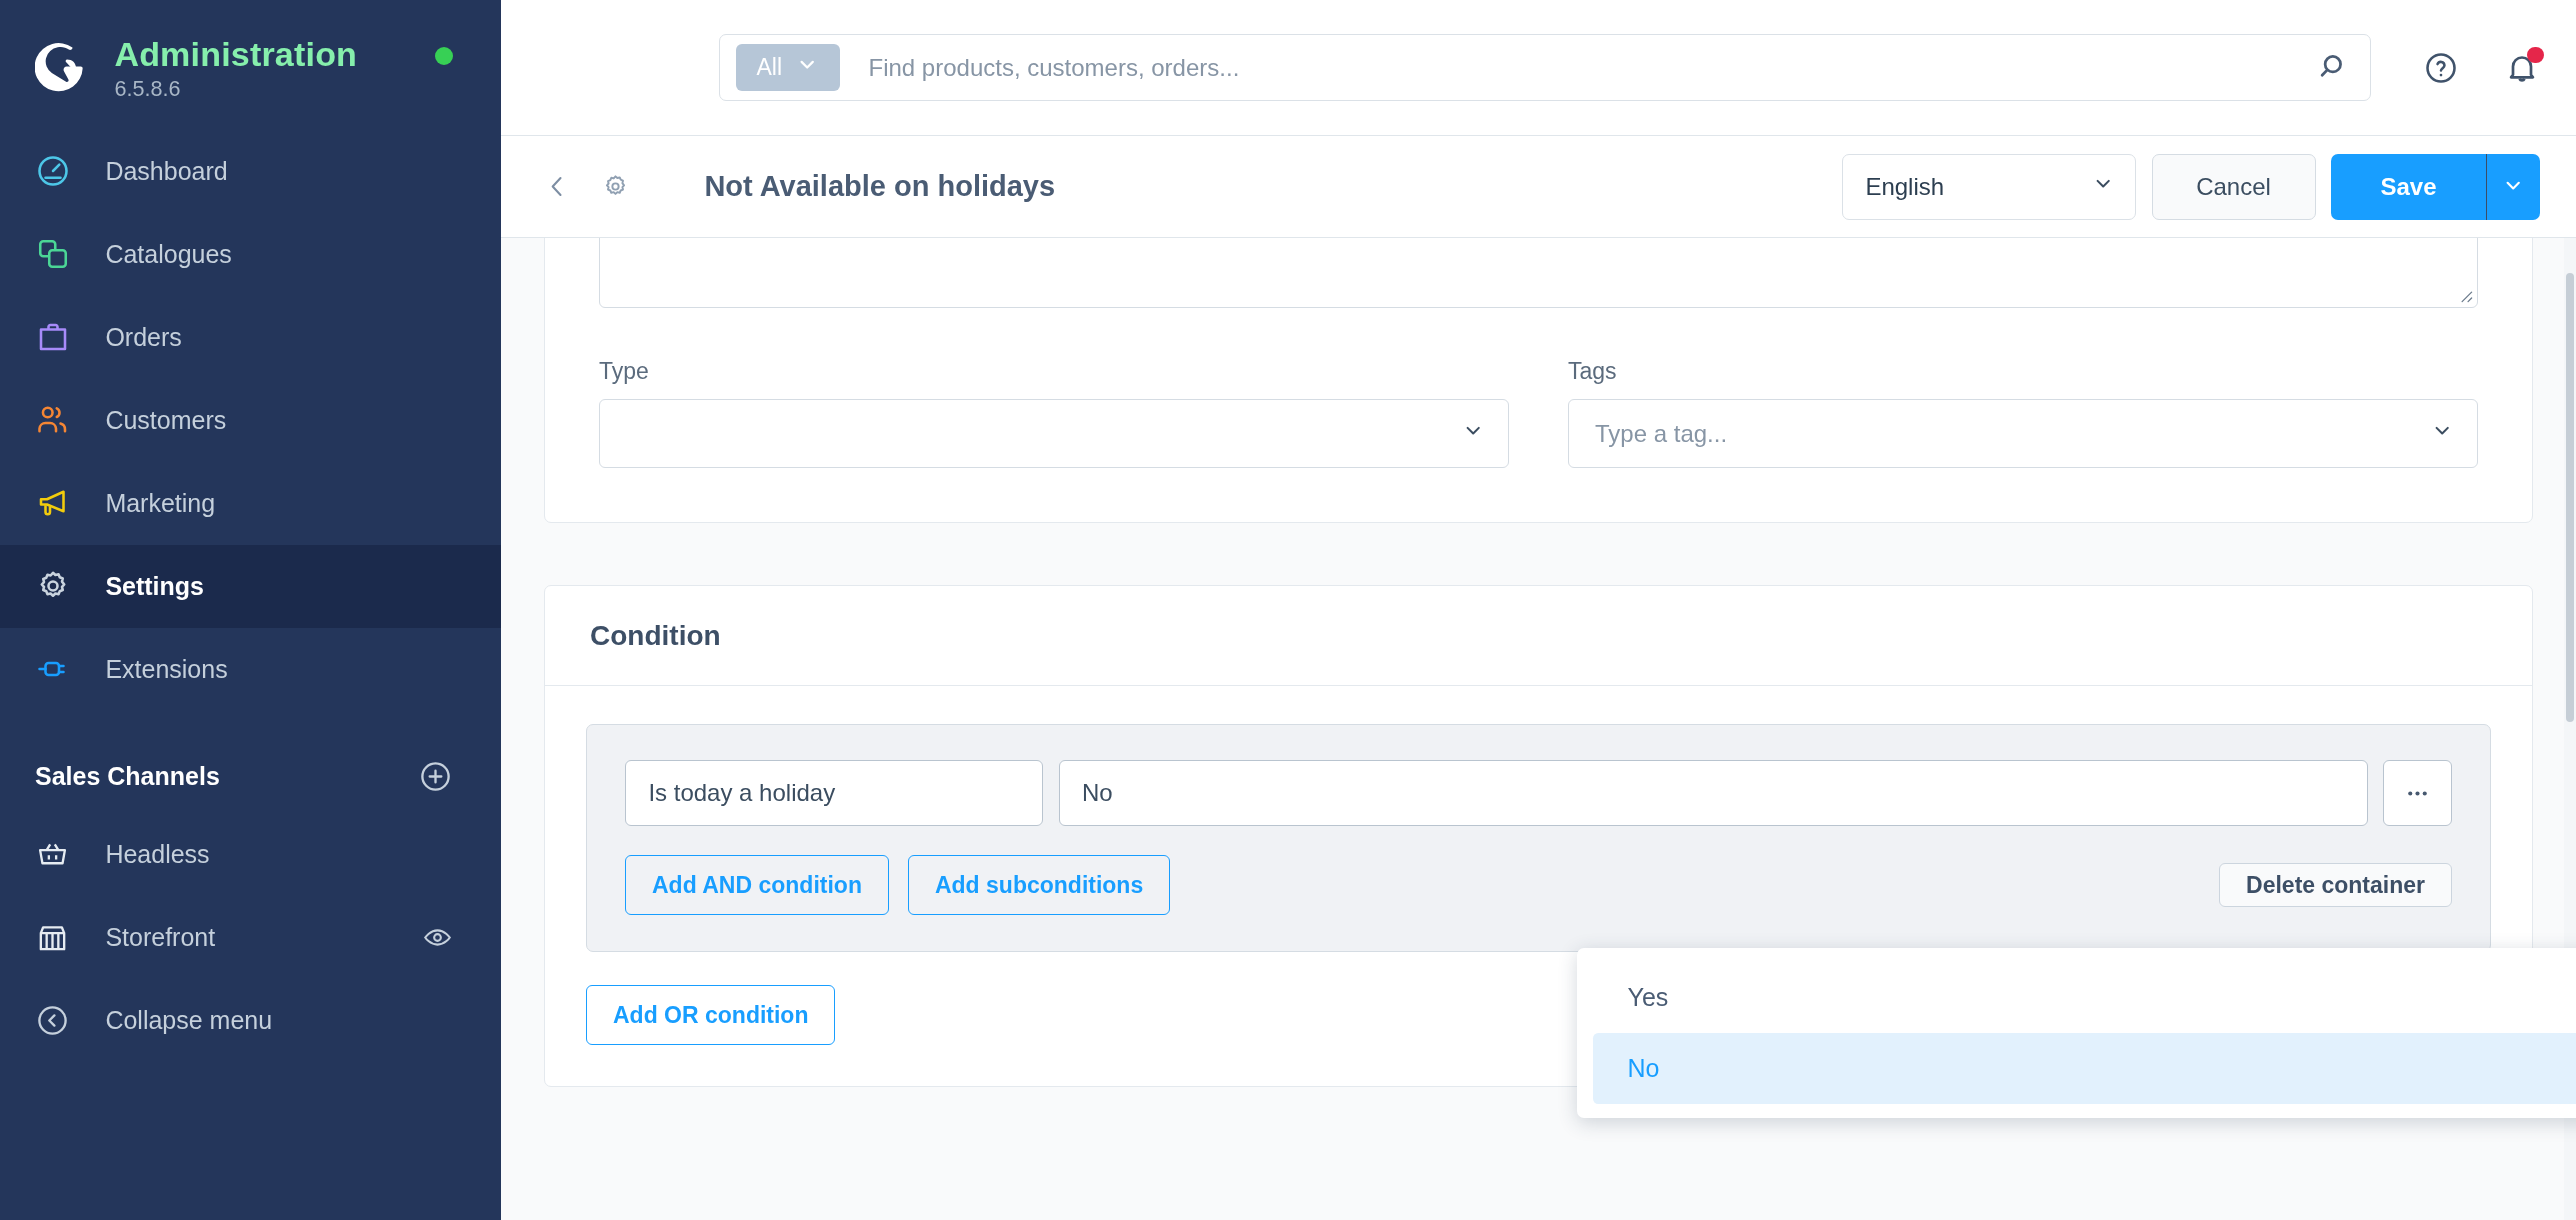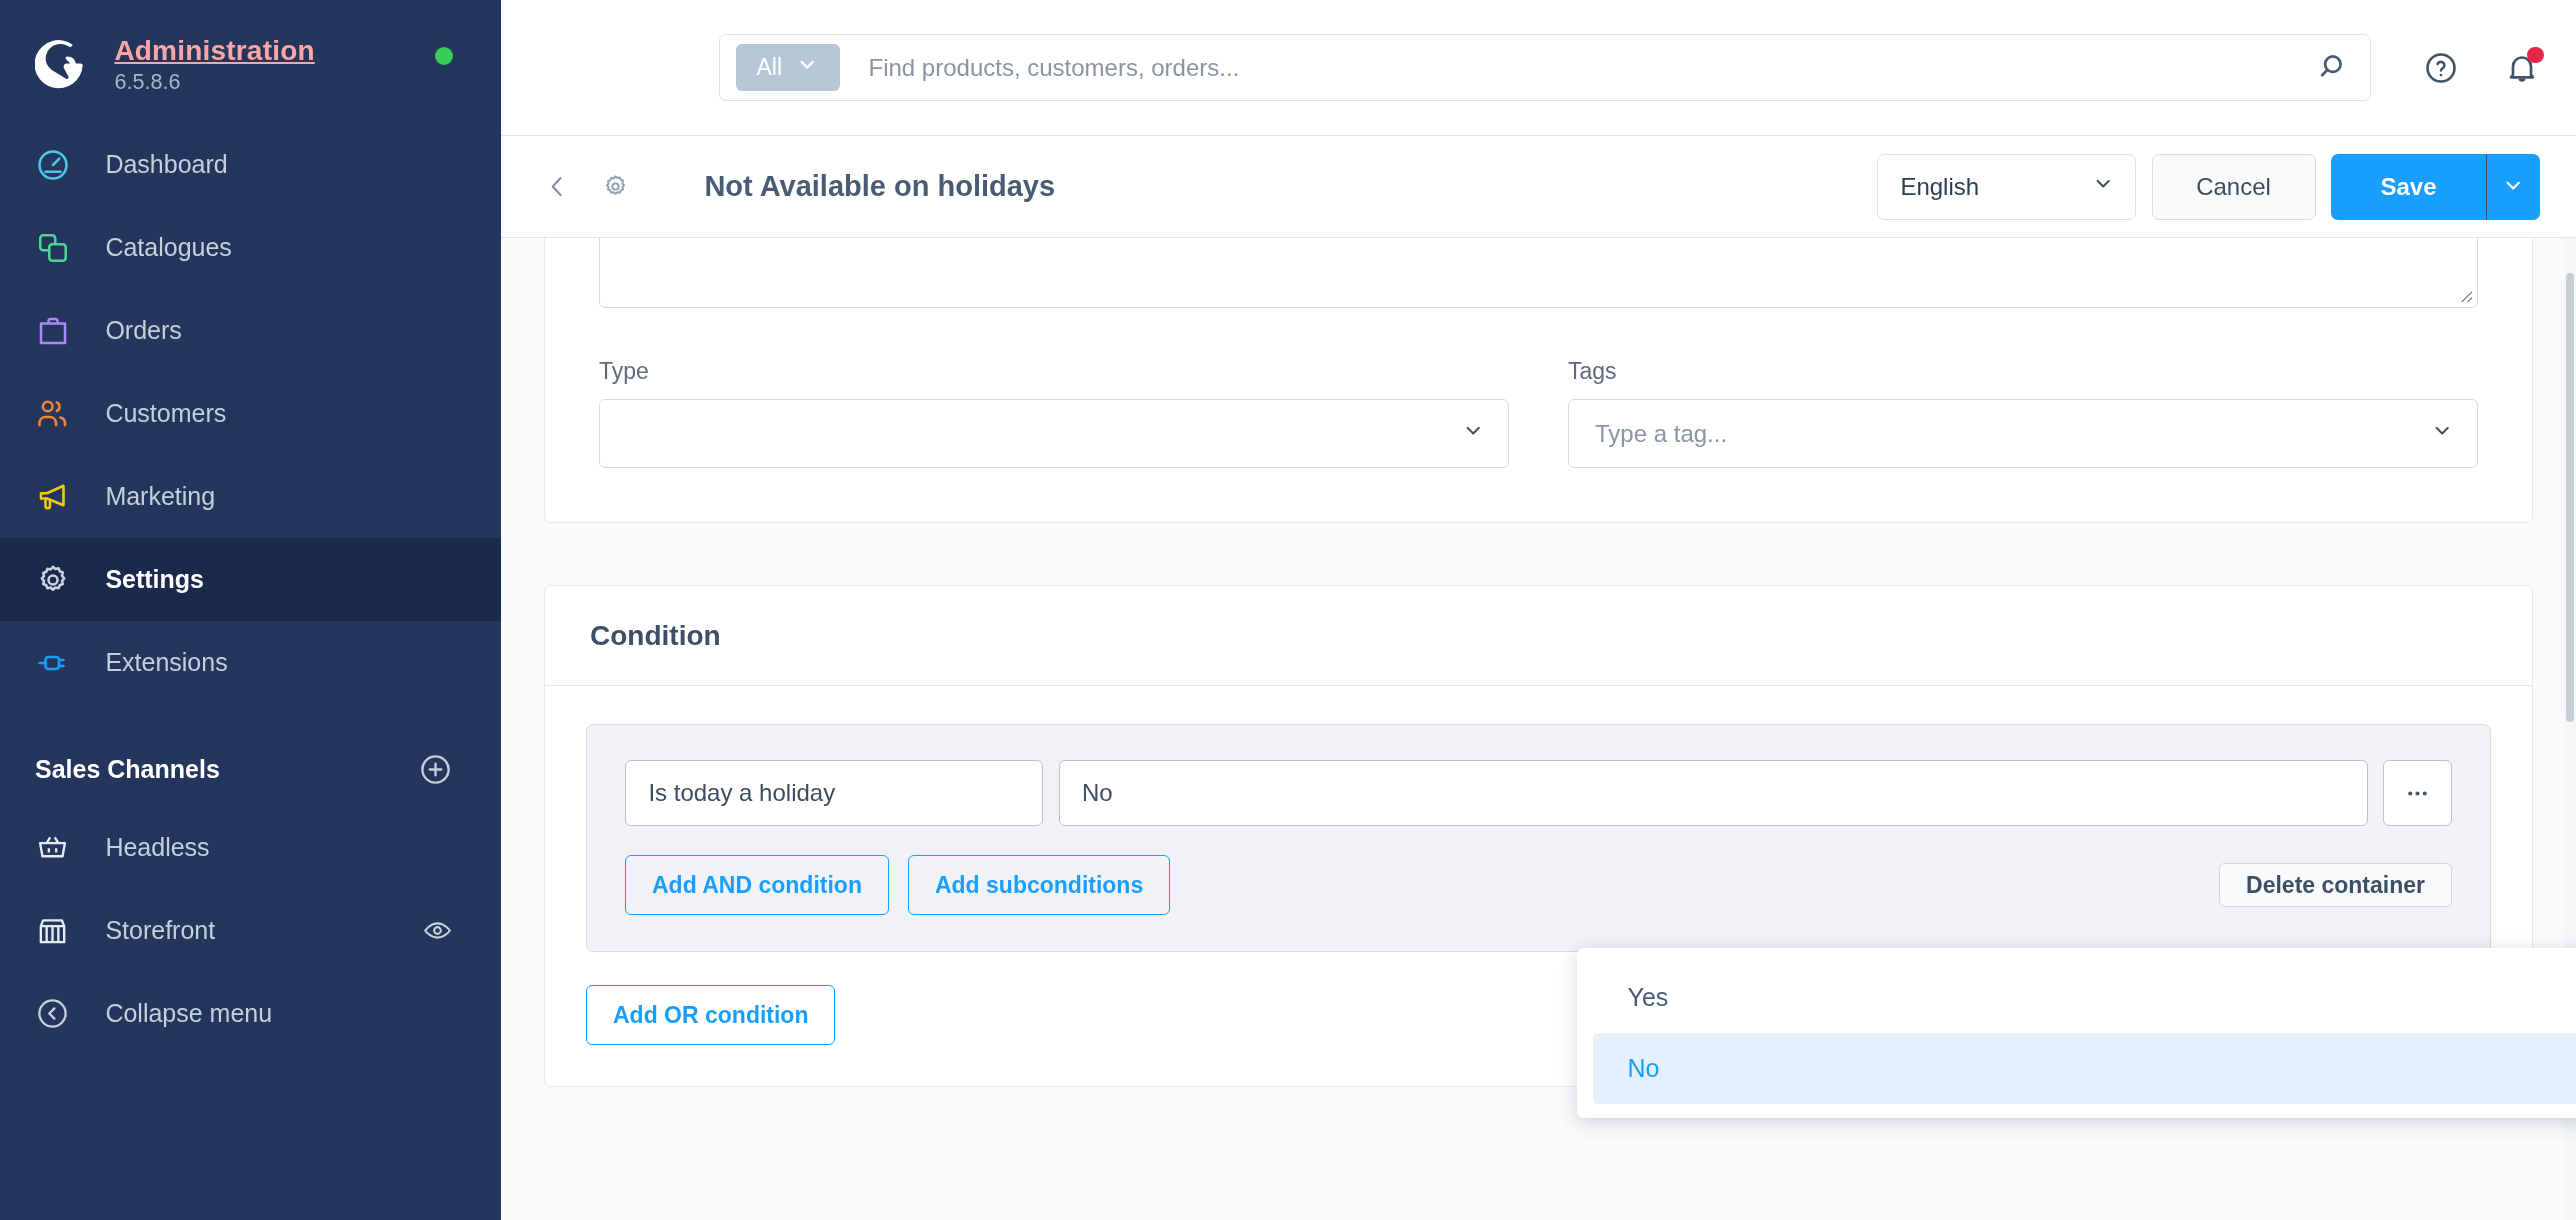--- a/index.html
+++ b/index.html
@@ -21,21 +21,21 @@
     padding-top: 0;
     position: relative;
   }
   .brand {
     display: flex; align-items: center;
     padding: 35px 38px 29px 35px;
     position: relative;
   }
   .brand-logo { width: 57px; height: 57px; flex: 0 0 57px; margin-right: 22.4px; }
   .brand-text { display: flex; flex-direction: column; line-height: 1.12; }
-  .brand-title { font-size: 28px; font-weight: 700; color: #fca5a5; letter-spacing: 0.2px; text-decoration: underline; }
+  .brand-title { font-size: 34px; font-weight: 700; color: #86efac; letter-spacing: 0.2px; }
   .brand-version { font-size: 21.6px; color: #a8b6c6; margin-top: 3.5px; }
   .brand-status {
     position: absolute; right: 48px; top: 47px;
     width: 18px; height: 18px; border-radius: 50%;
     background: #37d055;
   }
 
   .nav { display: flex; flex-direction: column; }
   .nav-item {
     display: flex; align-items: center;
@@ -104,21 +104,21 @@
     padding: 0 36px 0 33px;
   }
   .back-arrow { cursor: pointer; padding: 8.6px; display: flex; }
   .gear-btn { cursor: pointer; padding: 8.6px; display: flex; margin-left: 12px; }
   .page-title {
     font-size: 29px; font-weight: 700; color: #4a5c74;
     margin-left: 66px;
   }
   .head-actions { margin-left: auto; display: flex; align-items: center; gap: 15.5px; }
   .lang-select {
-    width: 259px; height: 66px;
+    width: 294px; height: 66px;
     border: 0.9px solid #dbe1e7; border-radius: 7px;
     background: #fff; color: #2c3e50; font-size: 24px;
     display: flex; align-items: center; justify-content: space-between;
     padding: 0 21px 0 22.4px; cursor: pointer;
   }
   .btn {
     height: 66px; border-radius: 7px; font-size: 24px;
     display: flex; align-items: center; justify-content: center;
     cursor: pointer; font-family: "Liberation Sans", sans-serif;
   }

